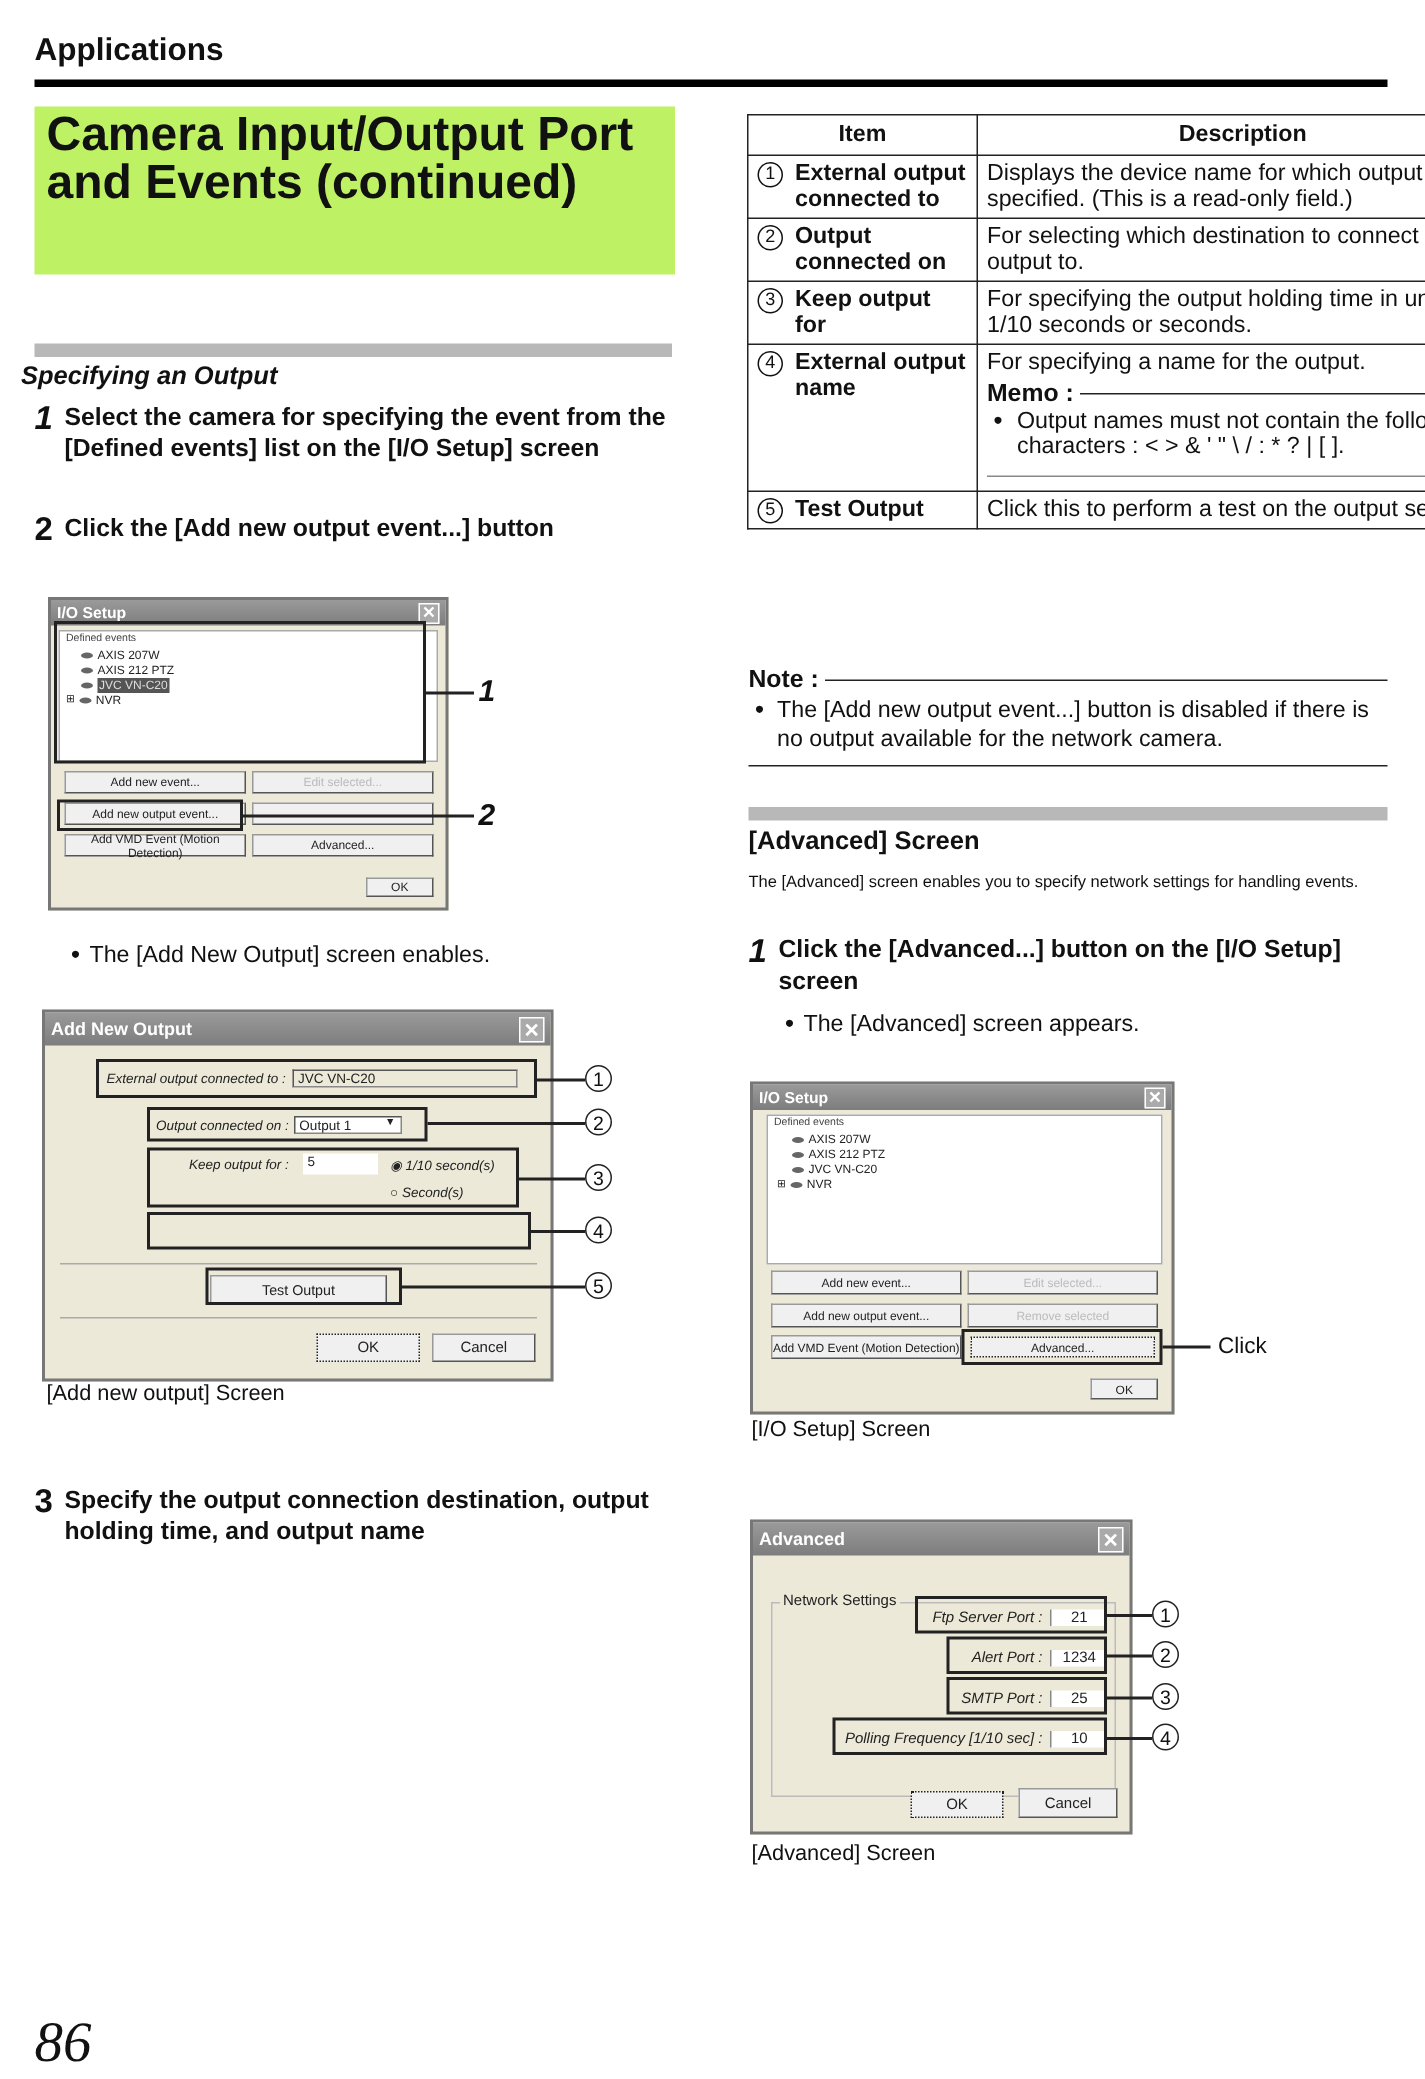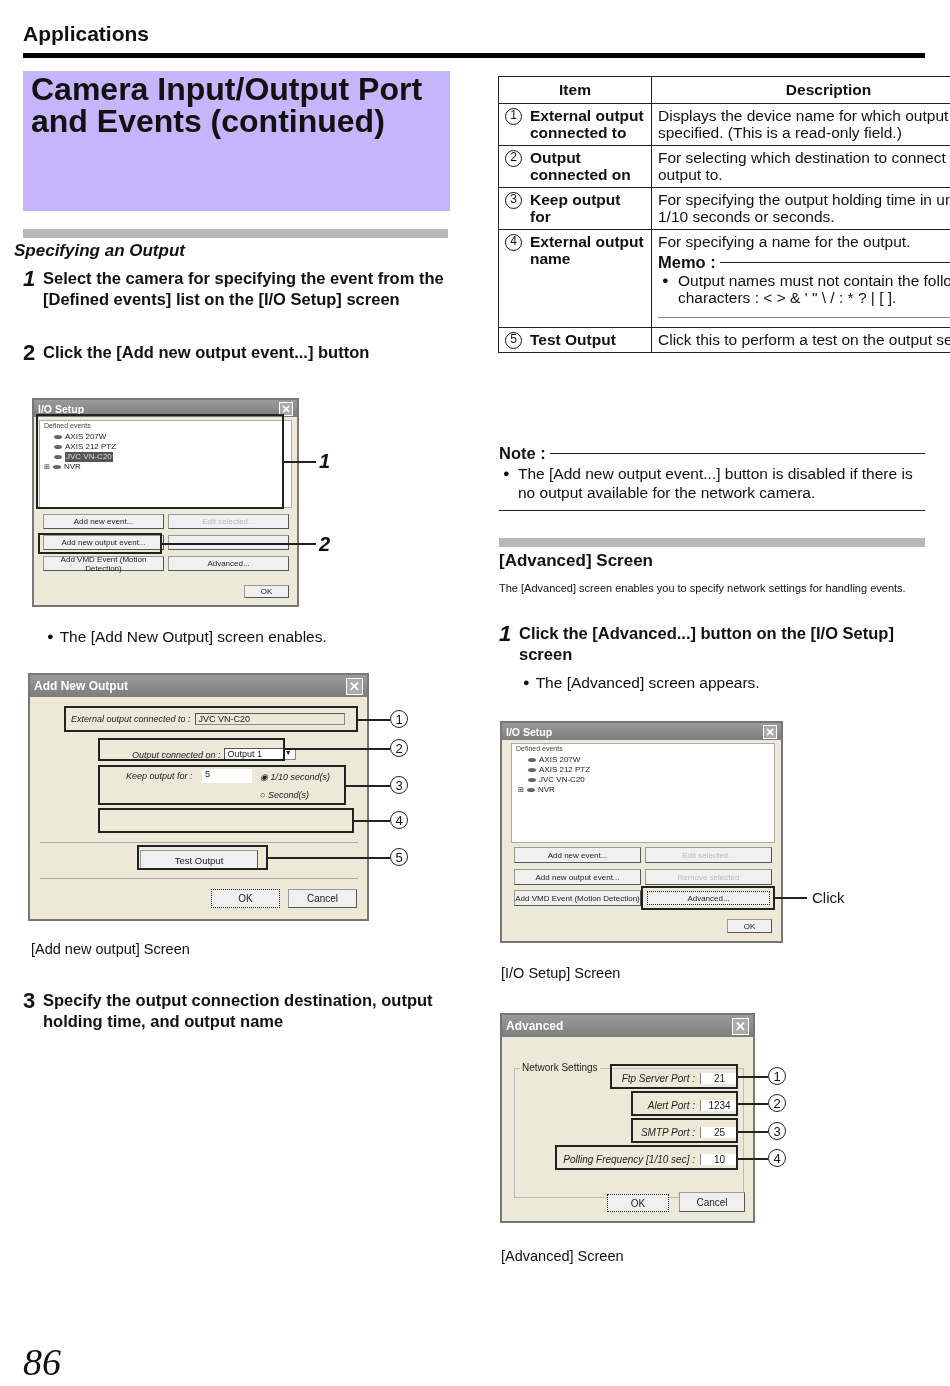--- a/index.html
+++ b/index.html
@@ -1,28 +1,28 @@
 <!DOCTYPE html>
 <html><head>
 <meta charset="utf-8">
 <style>
   * { box-sizing: border-box; margin: 0; padding: 0; }
   body { width: 950px; height: 1386px; background: #fff; font-family: "Liberation Sans", sans-serif; color: #111; position: relative; overflow: hidden; }
   .abs { position: absolute; }
   .section-hdr { left: 23px; top: 22px; font-size: 21px; font-weight: bold; }
   .top-rule { left: 23px; top: 53px; width: 902px; height: 5px; background: #000; }
-  .title-box { left: 23px; top: 71px; width: 427px; height: 140px; background: #c4b5fd; padding: 0 8px; }
+  .title-box { left: 23px; top: 71px; width: 427px; height: 112px; background: #bef264; padding: 0 8px; }
   .title-box h1 { font-size: 32px; font-weight: bold; line-height: 32px; margin-top: 2px; }
   .gray-bar { height: 9px; background: #b8b8b8; }
   .h2 { font-size: 17px; font-weight: bold; }
   .step { display: flex; font-size: 16.5px; font-weight: bold; line-height: 21px; }
   .step .num { width: 20px; font-size: 22px; font-style: italic; font-weight: bold; flex: none; }
   .bullet { font-size: 15.5px; }
   .bullet::before { content: "\25CF"; font-size: 11px; margin-right: 6px; vertical-align: 2px; }
-  .caption { font-size: 14.5px; margin-top: 20px; }
+  .caption { font-size: 14.5px; }
   
   table.desc { border-collapse: collapse; font-size: 15.5px; line-height: 17.5px; }
   table.desc td, table.desc th { border: 1px solid #222; vertical-align: top; padding: 3px 6px; }
   table.desc th { font-weight: bold; text-align: center; padding: 4px; }
   .item-cell { display: flex; font-weight: bold; }
   .circ { display: inline-flex; width: 17px; height: 17px; border: 1px solid #111; border-radius: 50%; align-items: center; justify-content: center; font-size: 12px; font-weight: normal; flex: none; margin-right: 8px; margin-top: 1px; }
   .memo-hdr { display: flex; align-items: center; font-weight: bold; font-size: 16.5px; margin-top: 4px; }
   .memo-hdr .line { flex: 1; height: 1px; background: #222; margin-left: 4px; }
   .memo-bullet { display: flex; margin-left: 4px; }
   .memo-bullet .dot { width: 16px; flex: none; font-size: 11px; }
@@ -110,21 +110,21 @@
 
 <div class="abs dlg" style="left:28px;top:673px;width:341px;height:248px;">
   <div class="dlg-title" style="height:22px;font-size:12px;">
     <span>Add New Output</span>
     <span class="dlg-close" style="width:17px;height:17px;font-size:13px;line-height:15px;">✕</span>
   </div>
   <div class="abs" style="left:38px;top:33px;width:290px;height:22px;display:flex;align-items:center;">
     <span class="lbl" style="padding-left:3px;">External output connected to :</span>
     <span class="field" style="margin-left:4px;width:150px;background:#ece9d8;">JVC VN-C20</span>
   </div>
-  <div class="abs" style="left:72px;top:65px;width:180px;height:20px;display:flex;align-items:flex-end;margin-left:28px;">
+  <div class="abs" style="left:72px;top:65px;width:180px;height:20px;display:flex;align-items:center;">
     <span class="lbl" style="padding-left:2px;">Output connected on :</span>
     <span class="field" style="margin-left:3px;width:72px;display:flex;justify-content:space-between;">
         <span>Output 1</span>
         <span style="font-size:7px;">▼</span>
       </span>
   </div>
   <div class="abs" style="left:72px;top:92px;width:245px;height:38px;">
     <span class="abs lbl" style="left:24px;top:4px;">Keep output for :</span>
     <span class="abs field" style="left:100px;top:2px;width:50px;height:14px;border:none;">5</span>
     <span class="abs lbl" style="left:158px;top:5px;"><span>◉</span> <span>1/10 second(s)</span></span>

